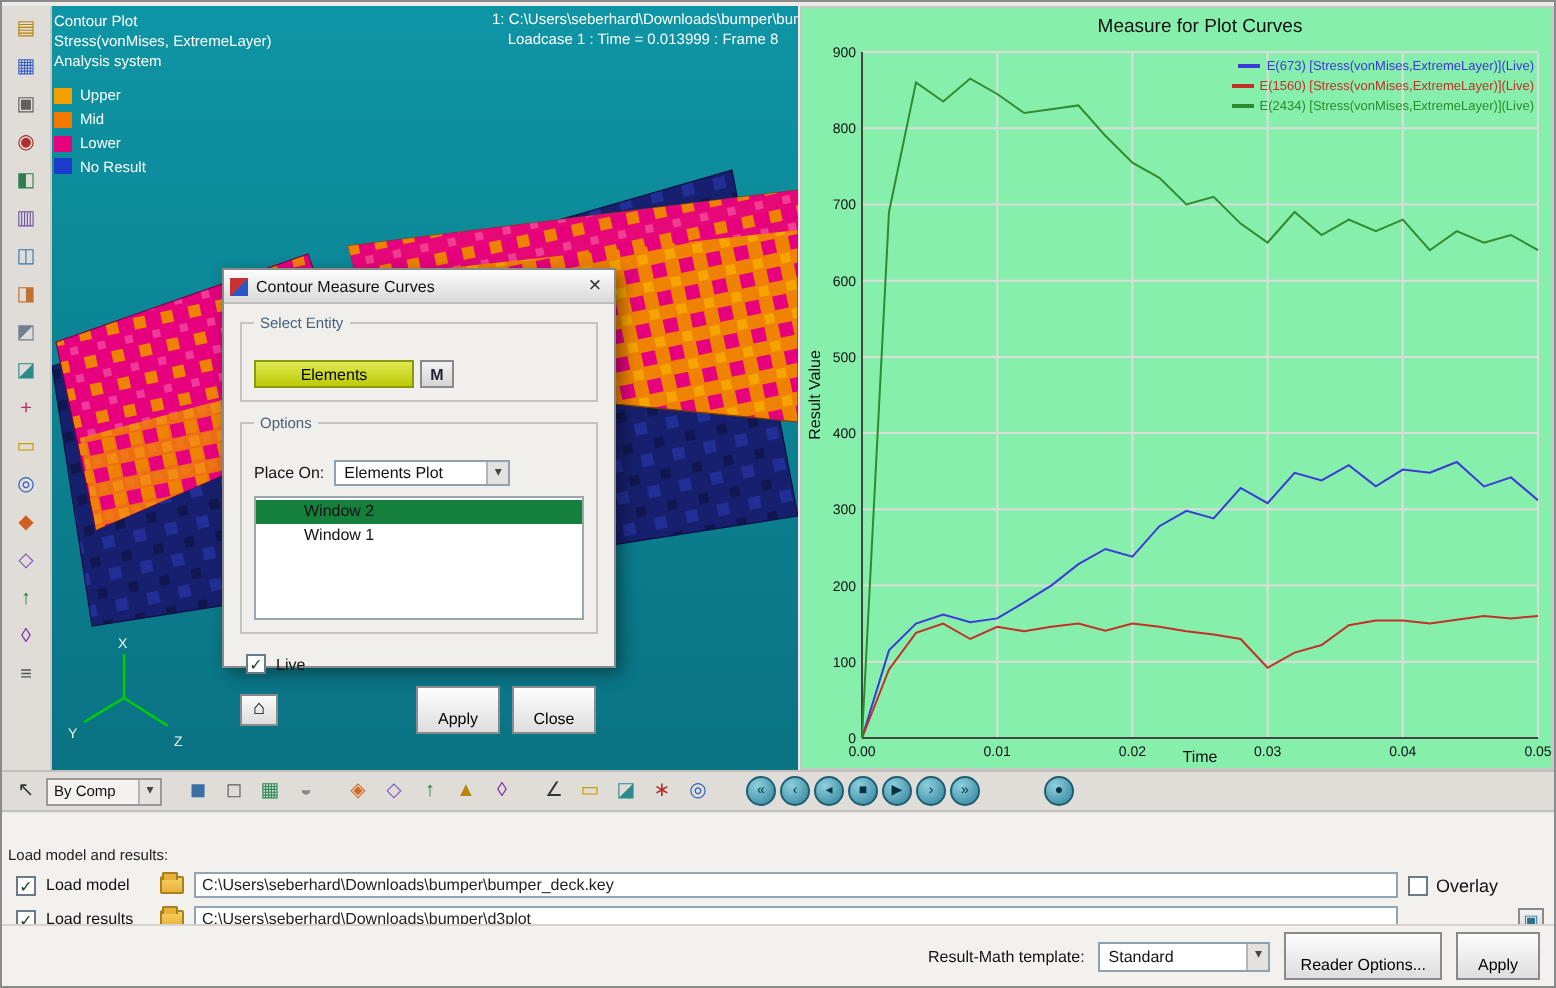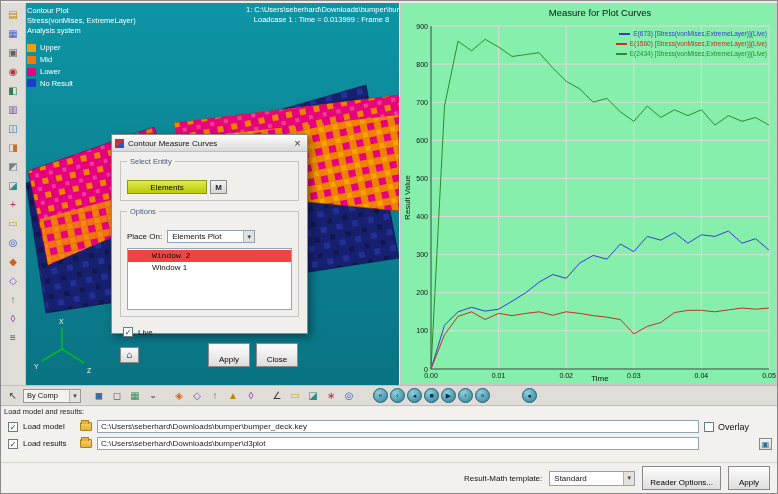--- a/index.html
+++ b/index.html
@@ -48,21 +48,21 @@
   .place-row{display:flex;align-items:center;gap:5px;margin-bottom:5px;}
   .select{display:inline-flex;align-items:center;background:#fff;border:1px solid #8fa0ae;height:13px;font-size:8px;}
   .select>span:first-child{padding:0 4px;flex:1;white-space:nowrap;}
   .dd-arrow{width:11px;text-align:center;background:#e4e2de;border-left:1px solid #b5b5b5;height:100%;
     font-size:7px;line-height:12px;color:#444;}
   .place-select{width:88px;}
   .tree{background:#fff;border:1px solid #9aa6ae;height:62px;overflow:hidden;padding:1px 0;}
   .tree-row{height:12px;line-height:12px;display:flex;align-items:center;white-space:nowrap;}
   .tree-row.parent{padding-left:5px;gap:3px;}
   .tree-row.child{padding-left:24px;}
-  .tree-row.child.selected{background:#ef4444;font-family:Liberation Mono, monospace;}
+  .tree-row.child.selected{background:#15803d;}
   .tree-arrow{font-size:7px;color:#333;}
   .live-row{display:flex;align-items:center;gap:5px;margin:2px 0 6px 3px;}
   .checkbox{width:10px;height:10px;background:#fff;border:1px solid #6c7a86;font-size:8px;line-height:9px;
     text-align:center;color:#1a3a1a;display:inline-block;}
   .dlg-footer{display:flex;align-items:center;gap:6px;padding-right:1px;}
   .home-btn{width:19px;height:16px;background:linear-gradient(#fafafa,#dcdcdc);border:1px solid #8a8a8a;font-size:10px;line-height:12px;}
   .std-btn{min-width:42px;height:16px;background:linear-gradient(#fdfdfd,#dedede);border:1px solid #8a8a8a;
     font-size:8px;font-family:inherit;padding:11px 7px;}
   .flex-spacer{flex:1;}
 
@@ -70,21 +70,21 @@
   .bottom-toolbar{position:absolute;left:0;top:384px;width:778px;height:21px;background:#e0ddd8;
     border-top:1px solid #c2bfba;border-bottom:1px solid #c2bfba;display:flex;align-items:center;padding:0 4px;gap:2px;}
   .mini-select{display:inline-flex;align-items:center;width:58px;height:14px;background:#f4f2ee;border:1px solid #9a9a9a;font-size:7.5px;}
   .mini-select>span:first-child{flex:1;padding:0 3px;white-space:nowrap;}
   .tb-circle{width:15px;height:15px;border-radius:50%;border:1px solid #1c5f73;
     background:radial-gradient(circle at 35% 30%,#8ed0de,#2f8099);color:#06323f;font-size:7px;line-height:13px;
     text-align:center;display:inline-block;}
 
   
   .load-panel{position:absolute;left:0;top:406px;width:778px;height:55px;background:#f3f1ed;}
-  .lp-title{font-size:7.5px;padding:0 0 2px 3px;color:#222;}
+  .lp-title{font-size:7.5px;padding:16px 0 2px 3px;color:#222;}
   .lp-row{display:flex;align-items:center;gap:5px;height:17px;padding:0 7px;}
   .lp-label{width:52px;font-size:8px;}
   .folder-icon{width:12px;height:9px;background:linear-gradient(#f7d05e,#e8b23a);border:1px solid #a5821e;
     border-radius:1px;position:relative;display:inline-block;}
   .folder-icon::before{content:"";position:absolute;top:-3px;left:0;width:6px;height:3px;background:#e8b23a;
     border:1px solid #a5821e;border-bottom:none;border-radius:1px 1px 0 0;}
   .lp-input{flex:1;height:13px;border:1px solid #93a5b2;background:#fff;font-size:8px;padding:0 3px;
     font-family:inherit;color:#222;}
   .lp-right{width:68px;display:flex;align-items:center;gap:4px;justify-content:flex-start;}
   .reader-icon{width:13px;height:12px;border:1px solid #8a8a8a;background:linear-gradient(#f4f4f4,#d8d8d8);

